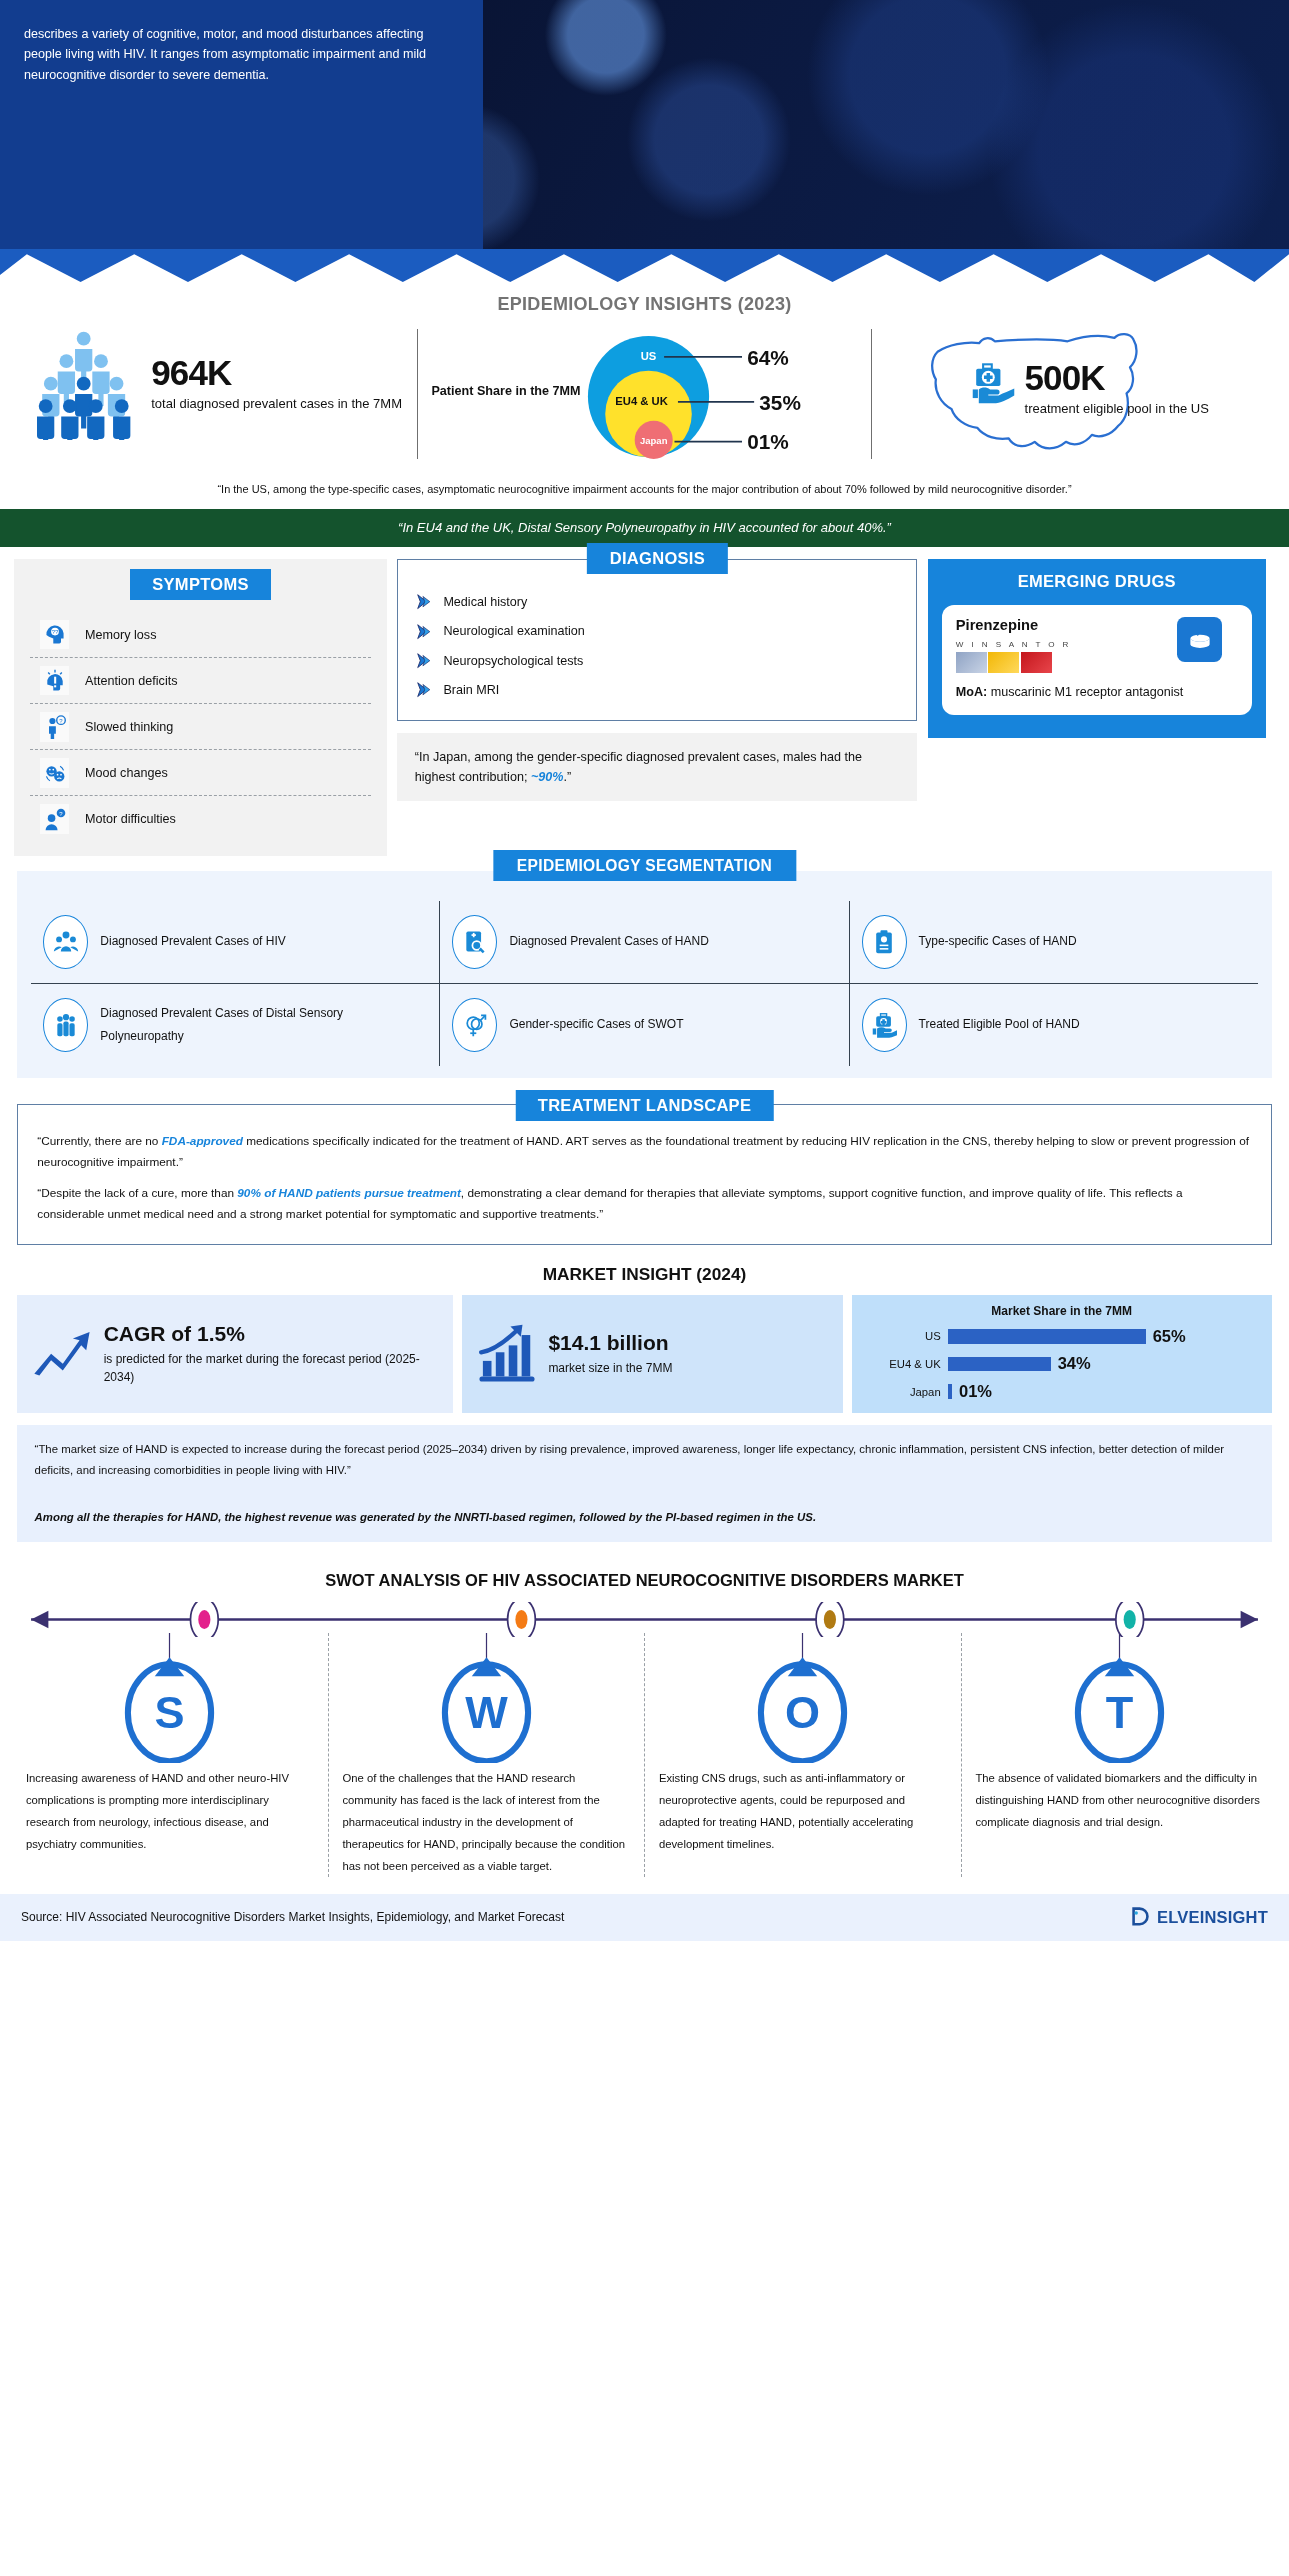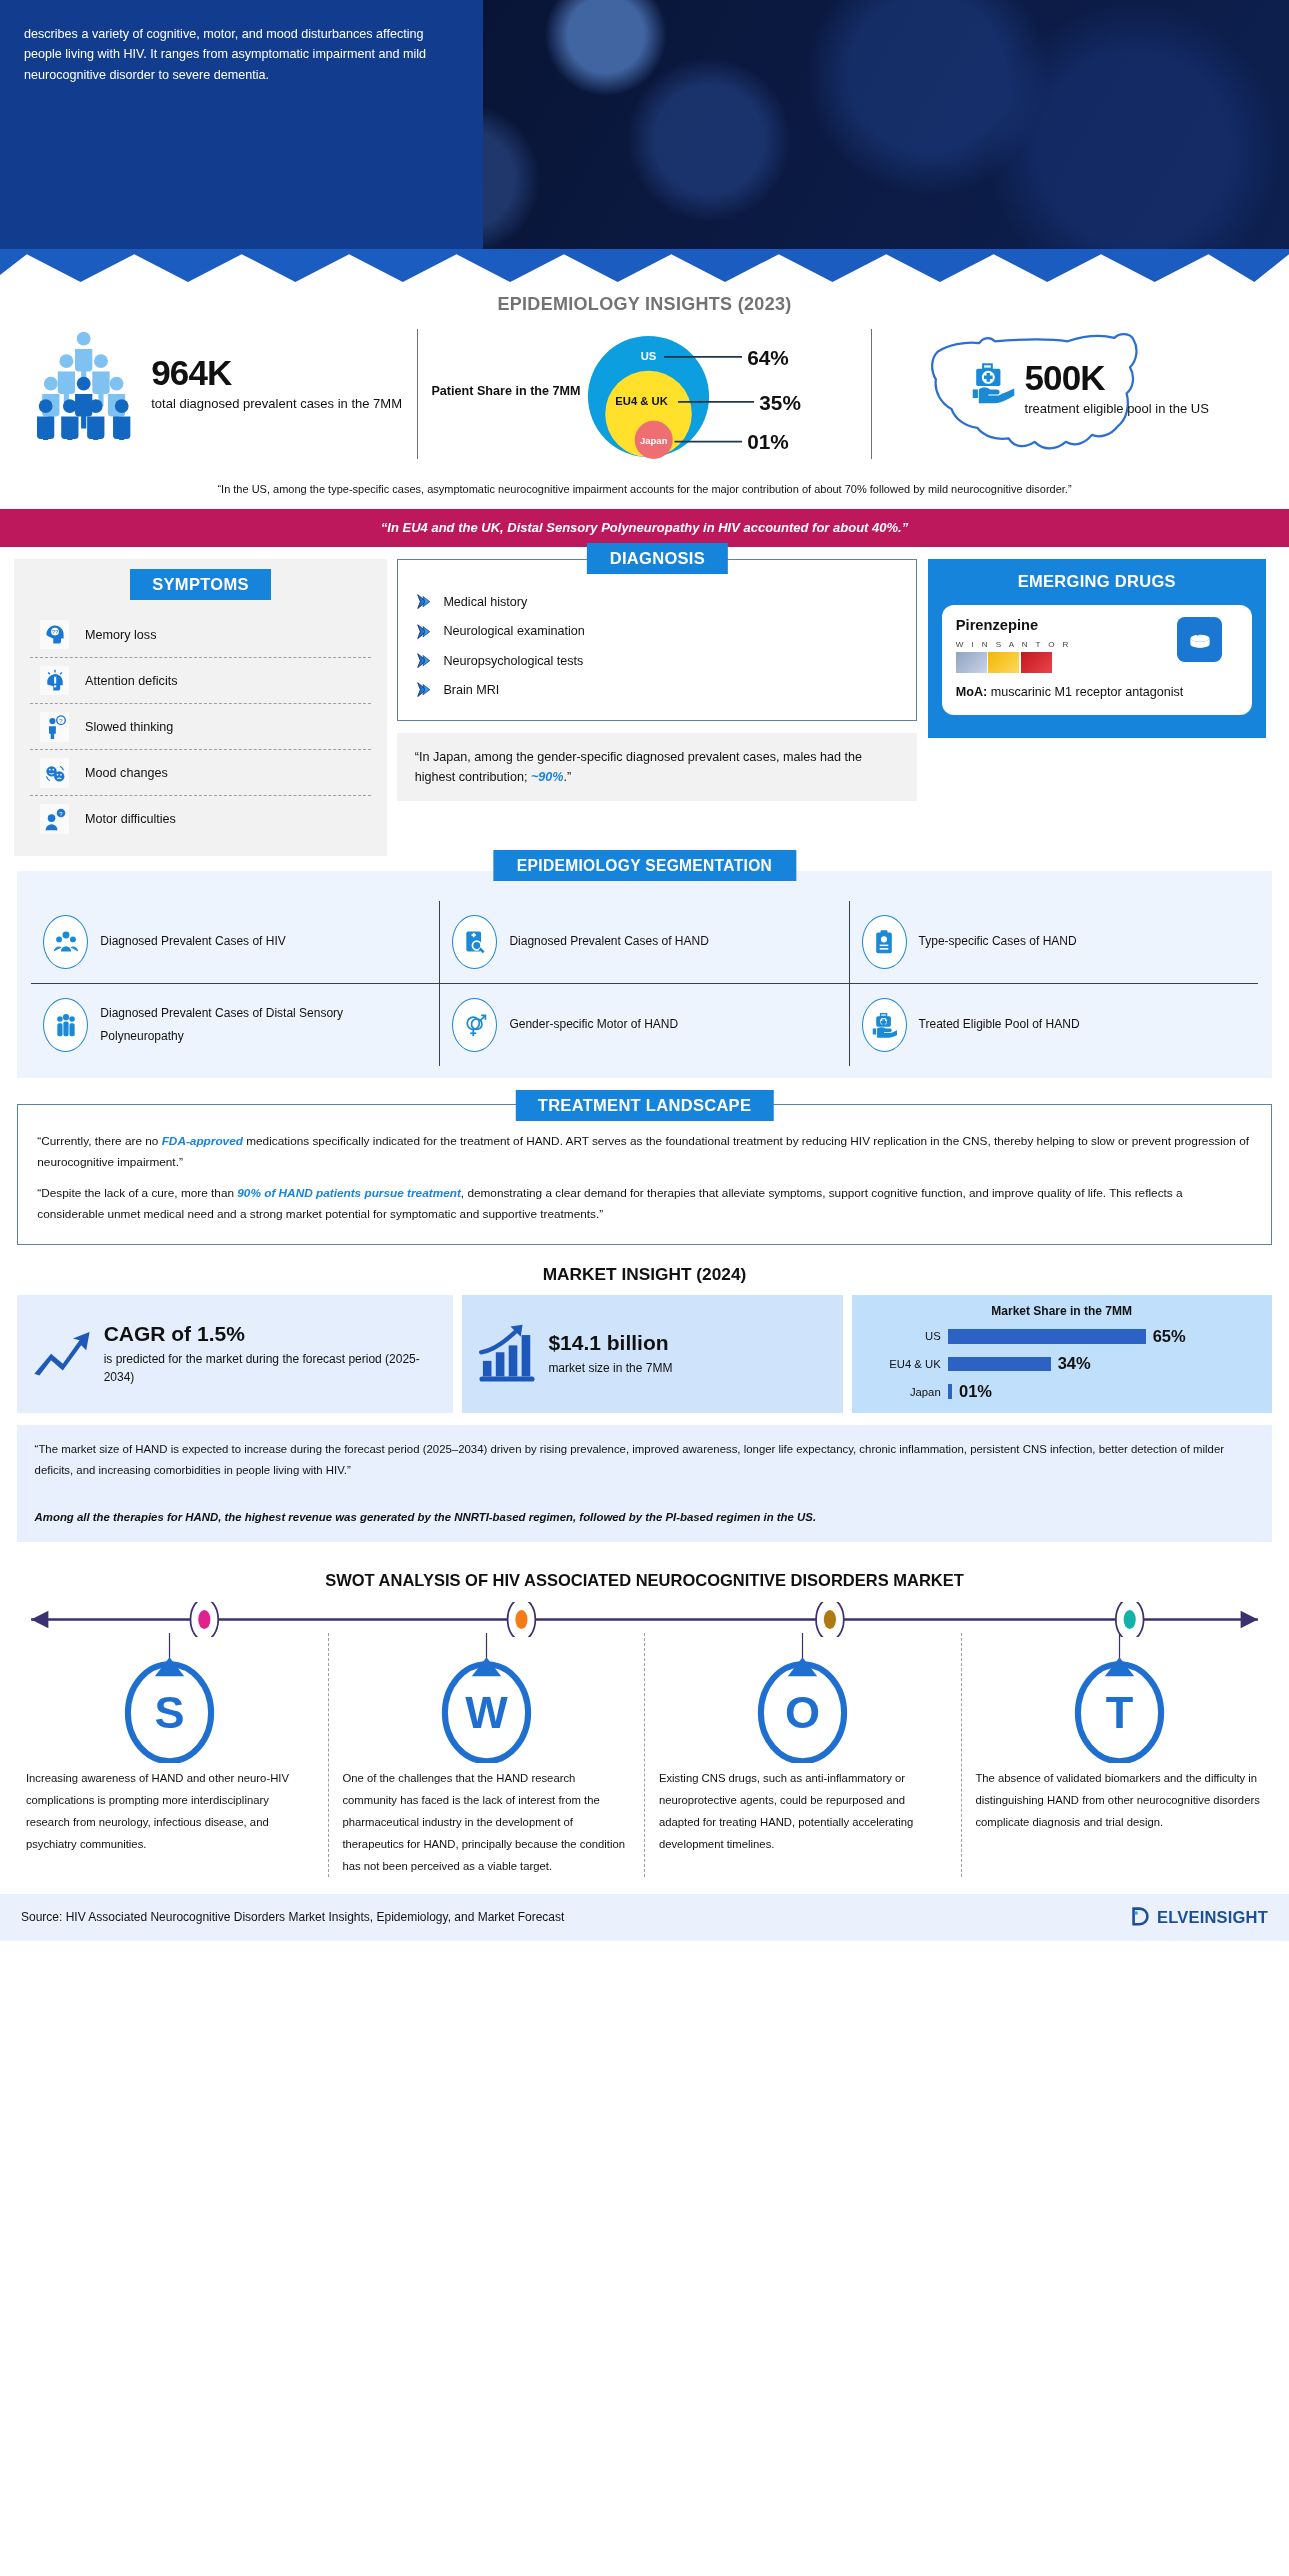--- a/index.html
+++ b/index.html
@@ -91,26 +91,26 @@
   .us-map-wrap { position: relative; width: 295px; height: 139px; }
   .us-stat { position: absolute; left: 49px; top: 31px; display: flex; align-items: flex-start; gap: 8.7px; }
 
   .epi-quote {
     text-align: center;
     font-size: 11px;
     line-height: 1.7;
     padding: 12px 69px 10.4px;
   }
   .band {
-    background: #be185d;
+    background: #14532d;
     color: #fff;
     text-align: center;
     font-size: 13px;
     font-style: italic;
-    font-weight: 700;
+    font-weight: 400;
     padding: 11.3px 8.7px;
   }
 
   
   .sdd { display: flex; gap: 10.4px; padding: 12px 14px 0; align-items: flex-start; }
   .card-head {
     background: #1784db;
     color: #fff;
     font-size: 16.5px;
     font-weight: 700;
@@ -595,21 +595,21 @@
           <span class="seg-ico">
             <svg width="26" height="26" viewBox="0 0 30 30">
                 <circle cx="13" cy="13" r="7" fill="none" stroke="#1a8ad6" stroke-width="2"></circle>
                 <line x1="13" y1="20" x2="13" y2="28" stroke="#1a8ad6" stroke-width="2"></line>
                 <line x1="9.5" y1="24.5" x2="16.5" y2="24.5" stroke="#1a8ad6" stroke-width="2"></line>
                 <circle cx="17" cy="14" r="6" fill="none" stroke="#1a8ad6" stroke-width="2"></circle>
                 <line x1="21" y1="10" x2="27" y2="4" stroke="#1a8ad6" stroke-width="2"></line>
                 <path d="M22,4 h5 v5" fill="none" stroke="#1a8ad6" stroke-width="2"></path>
               </svg>
           </span>
-          <span class="seg-label">Gender-specific Motor of HAND</span>
+          <span class="seg-label">Gender-specific Cases of SWOT</span>
         </div>
         <div class="seg-cell">
           <span class="seg-ico">
             <svg width="26" height="26" viewBox="0 0 30 30">
                 <rect x="11" y="2" width="7" height="3" fill="none" stroke="#1a8ad6" stroke-width="1.6"></rect>
                 <rect x="6" y="5" width="17" height="12" rx="2" fill="#1a8ad6"></rect>
                 <circle cx="14.5" cy="11" r="4" fill="#fff"></circle>
                 <path d="M13,8.5 h3 v1.8 h1.8 v3 h-1.8 v1.8 h-3 v-1.8 h-1.8 v-3 h1.8 z" fill="#1a8ad6"></path>
                 <path d="M2,19 h4 v7 h-4 z" fill="#1a8ad6"></path>
                 <path d="M7,19 c3,-2 7,-2 10,0 h5 a2,2 0 0 1 0,4 h-7 v.8 h9 c4,-2 8,-3.5 12,-5.5 v5 c-6,4 -12,6.5 -18,6.5 h-11 z" fill="#1a8ad6"></path>

